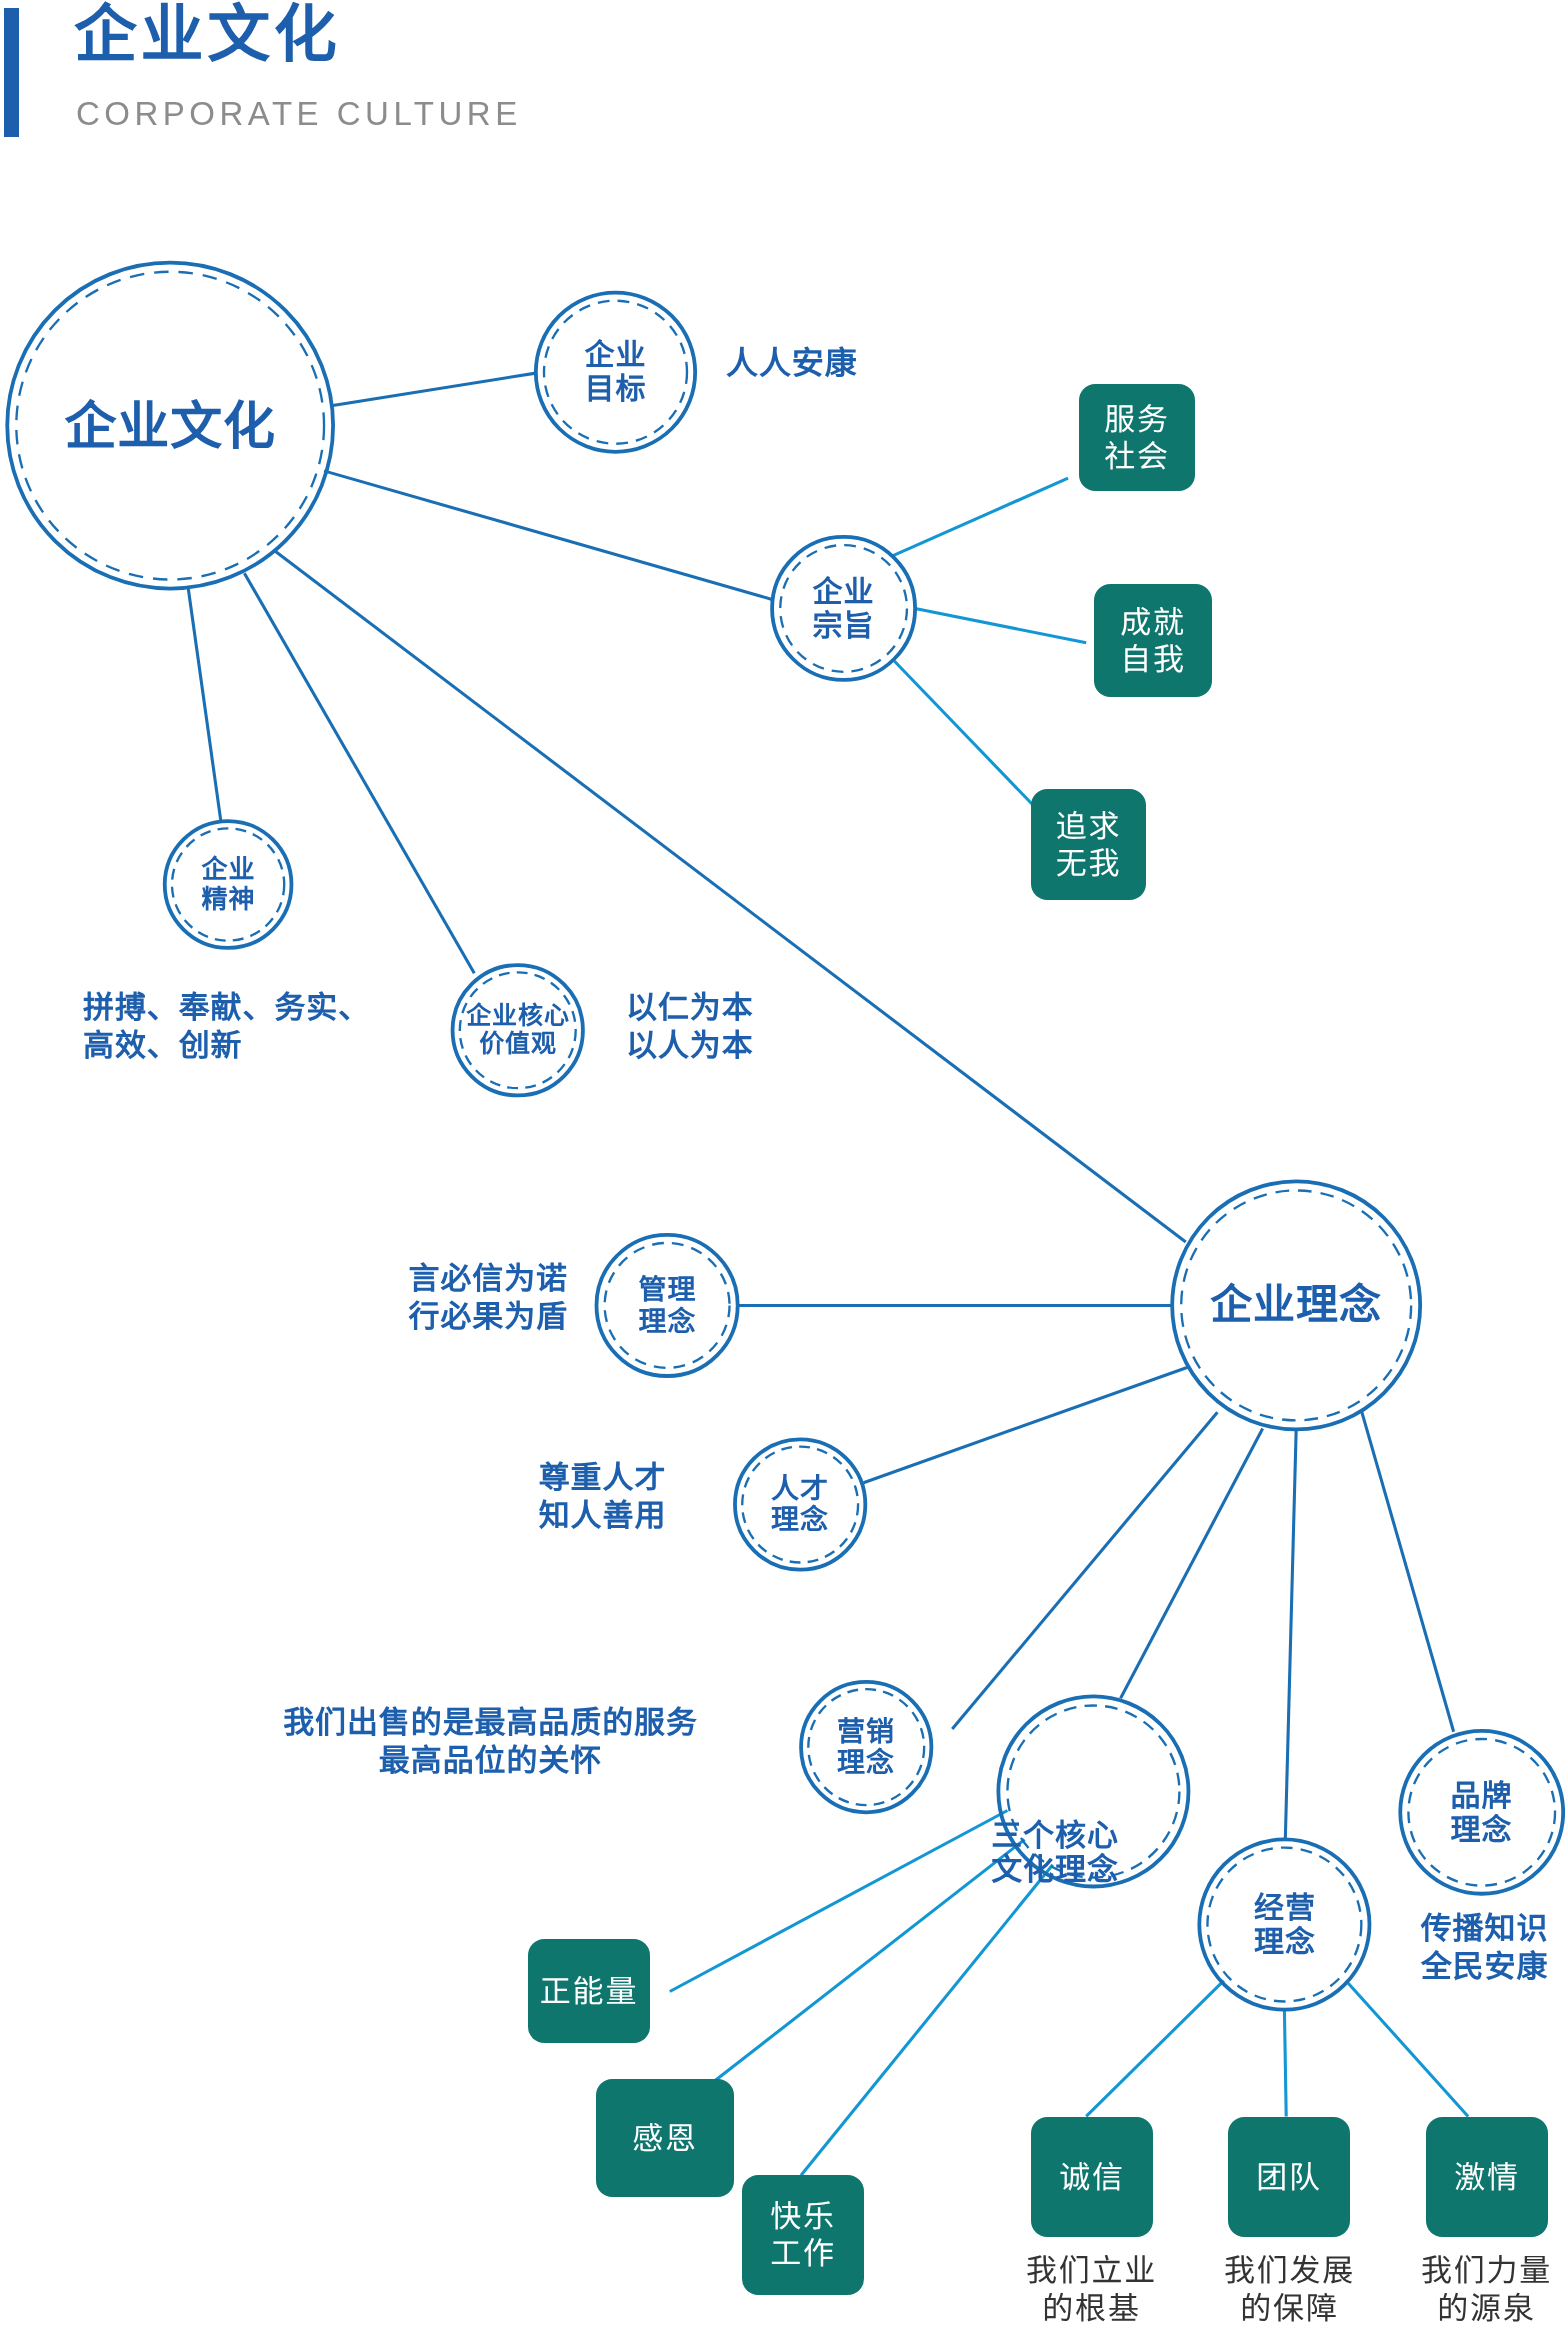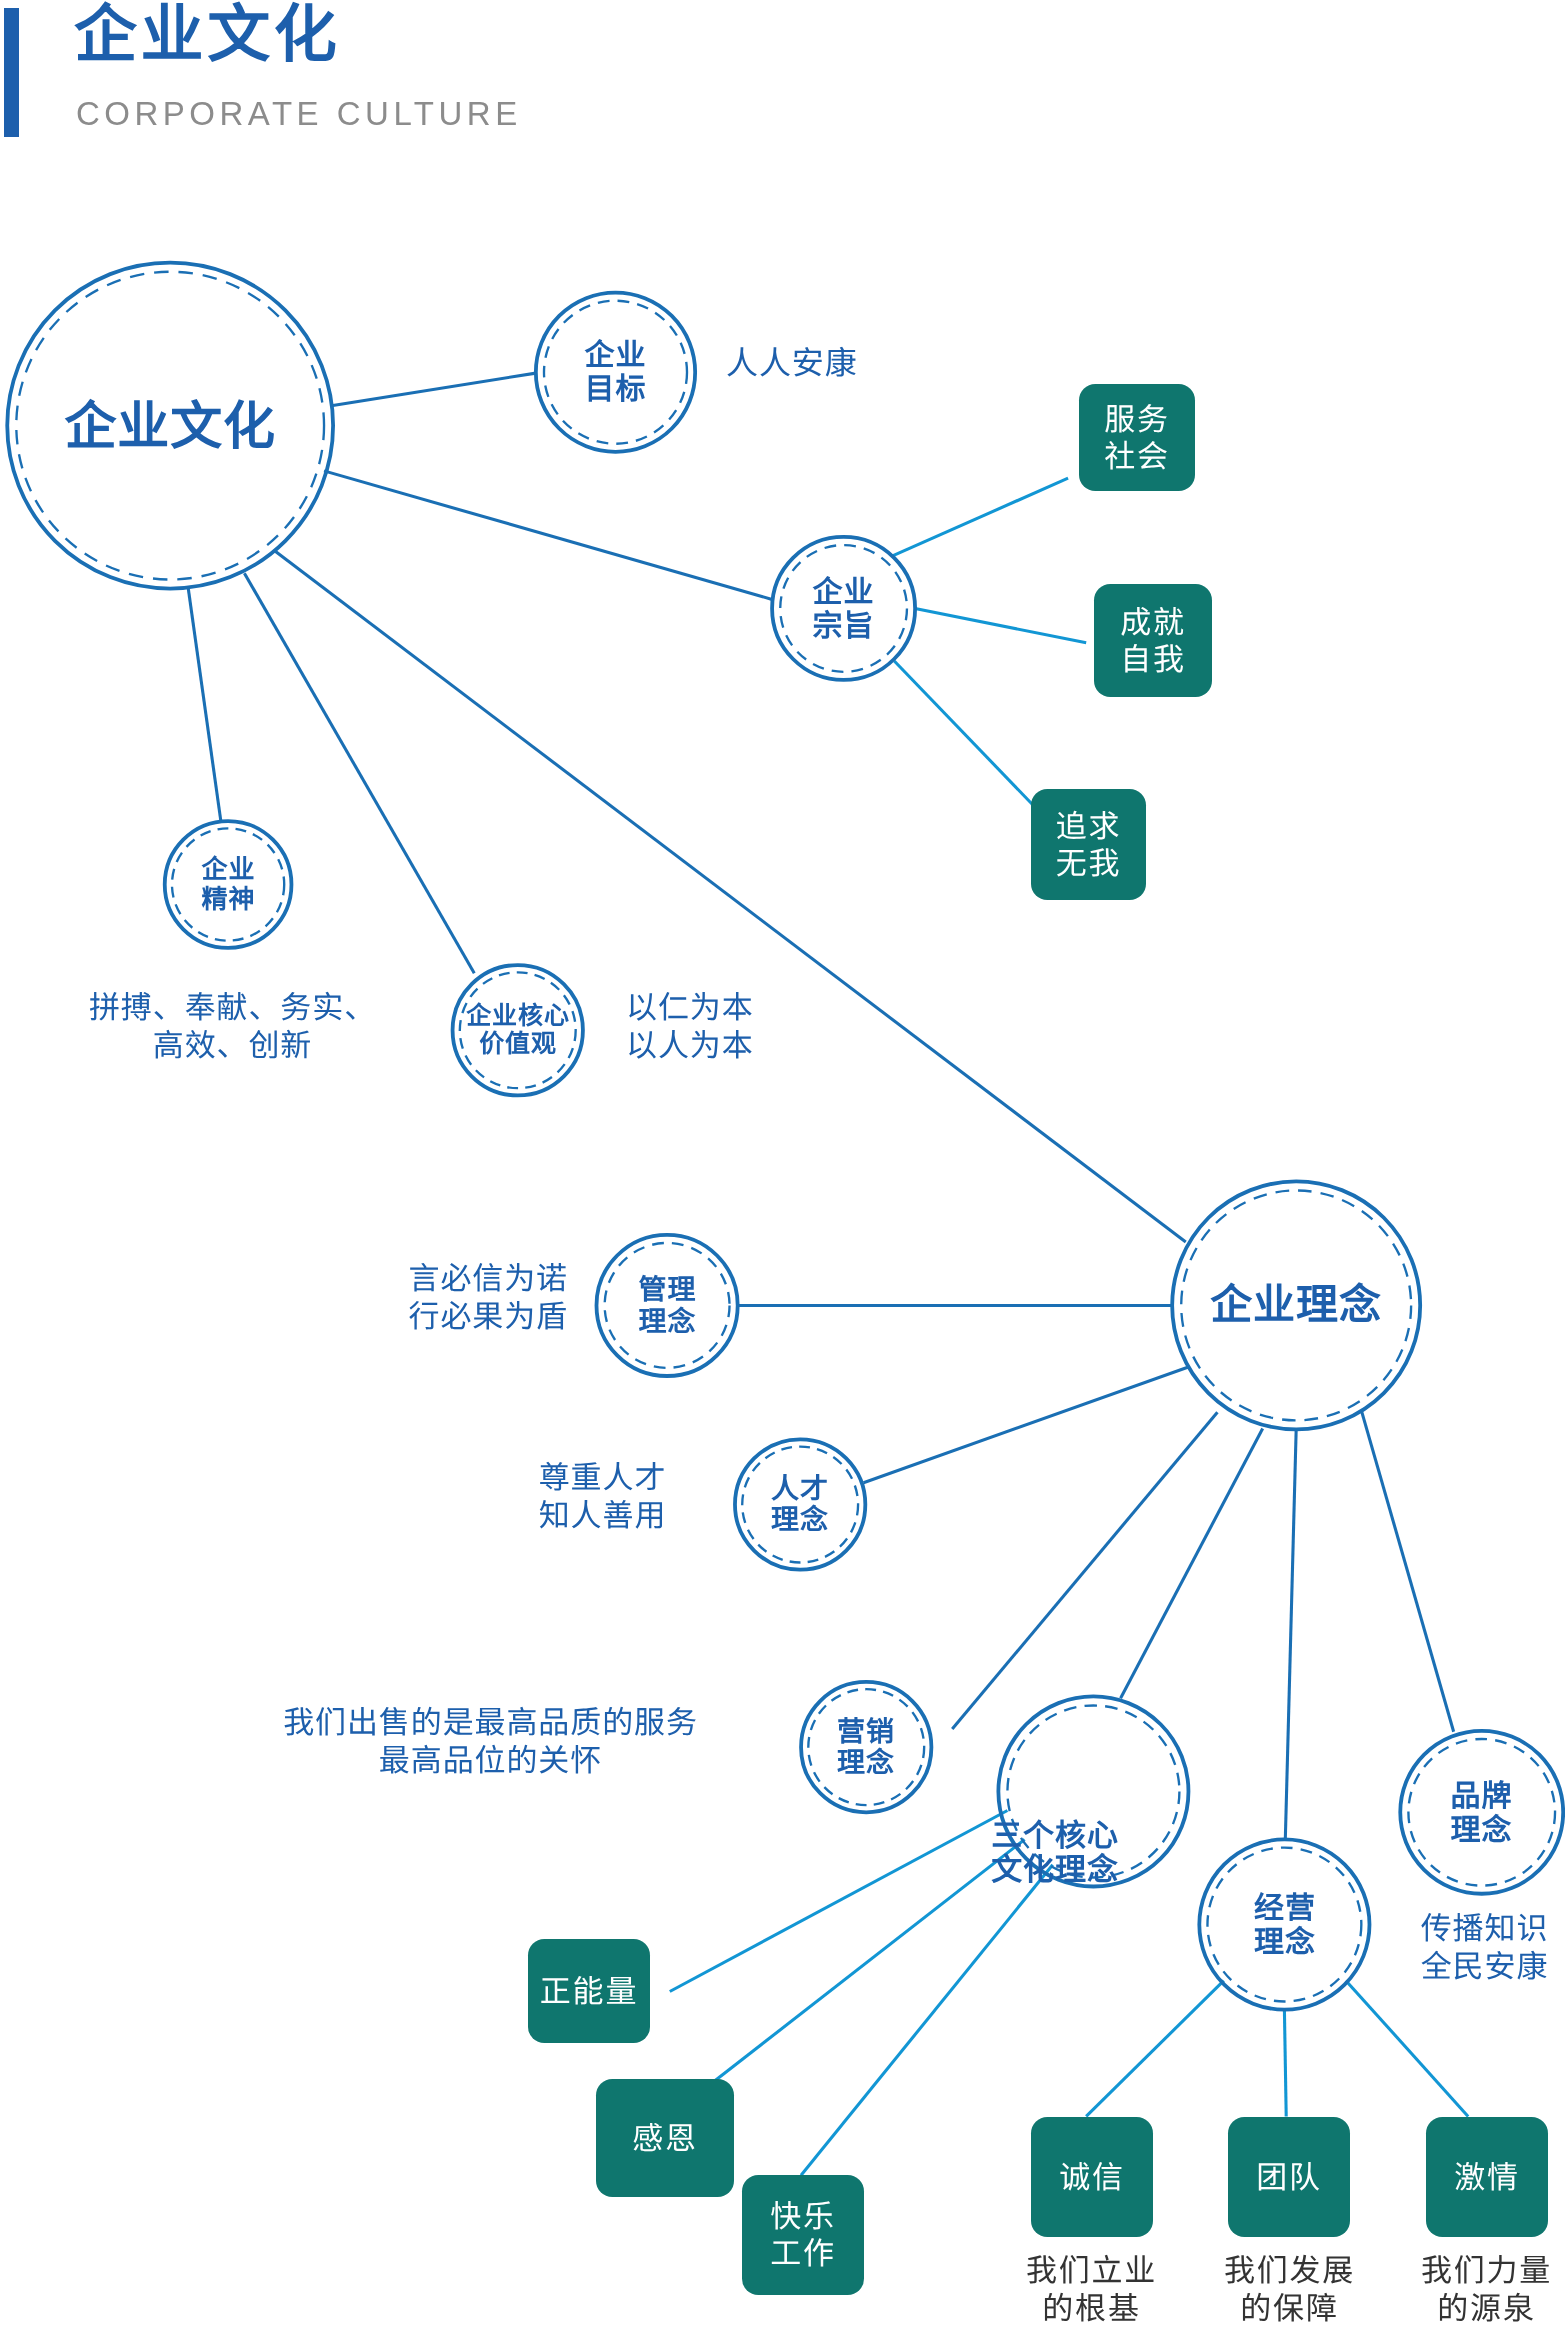--- a/index.html
+++ b/index.html
@@ -47,21 +47,21 @@
   
   .chip{
     position:absolute;background:#0f766e;border-radius:16.3px;
     display:flex;align-items:center;justify-content:center;
     text-align:center;color:#ffffff;line-height:1.18;
     box-sizing:border-box;letter-spacing:1.8px;font-weight:normal;
   }
 
   
   .cap{
-    position:absolute;color:#1d5fac;font-weight:normal;
+    position:absolute;color:#1d5fac;font-weight:bold;
     line-height:1.22;letter-spacing:0.9px;white-space:pre-line;
   }
   .cap.dark{color:#333333;font-weight:normal;letter-spacing:1.8px;}
 </style>
 </head>
 <body>
 
 <div id="stage">
 
   <div class="hdr">
@@ -238,21 +238,21 @@
   <div class="chip" style="left:1228px;top:2117px;width:122px;height:120px;font-size:31px;white-space:pre-line;">
     <span>团队</span>
   </div>
 
   <div class="chip" style="left:1426px;top:2117px;width:122px;height:120px;font-size:31px;white-space:pre-line;">
     <span>激情</span>
   </div>
 
   <div class="cap" style="left:726px;top:344px;font-size:32px;">人人安康</div>
 
-  <div class="cap" style="left:83px;top:989px;font-size:31px;text-align:center;width:299px;">拼搏、奉献、务实、
+  <div class="cap" style="left:83px;top:989px;font-size:31px;width:299px;">拼搏、奉献、务实、
 高效、创新</div>
 
   <div class="cap" style="left:626px;top:989px;font-size:31px;">以仁为本
 以人为本</div>
 
   <div class="cap" style="left:376px;top:1260px;font-size:31px;text-align:right;width:192px;">言必信为诺
 行必果为盾</div>
 
   <div class="cap" style="left:521px;top:1459px;font-size:31px;text-align:center;width:163px;">尊重人才
 知人善用</div>

